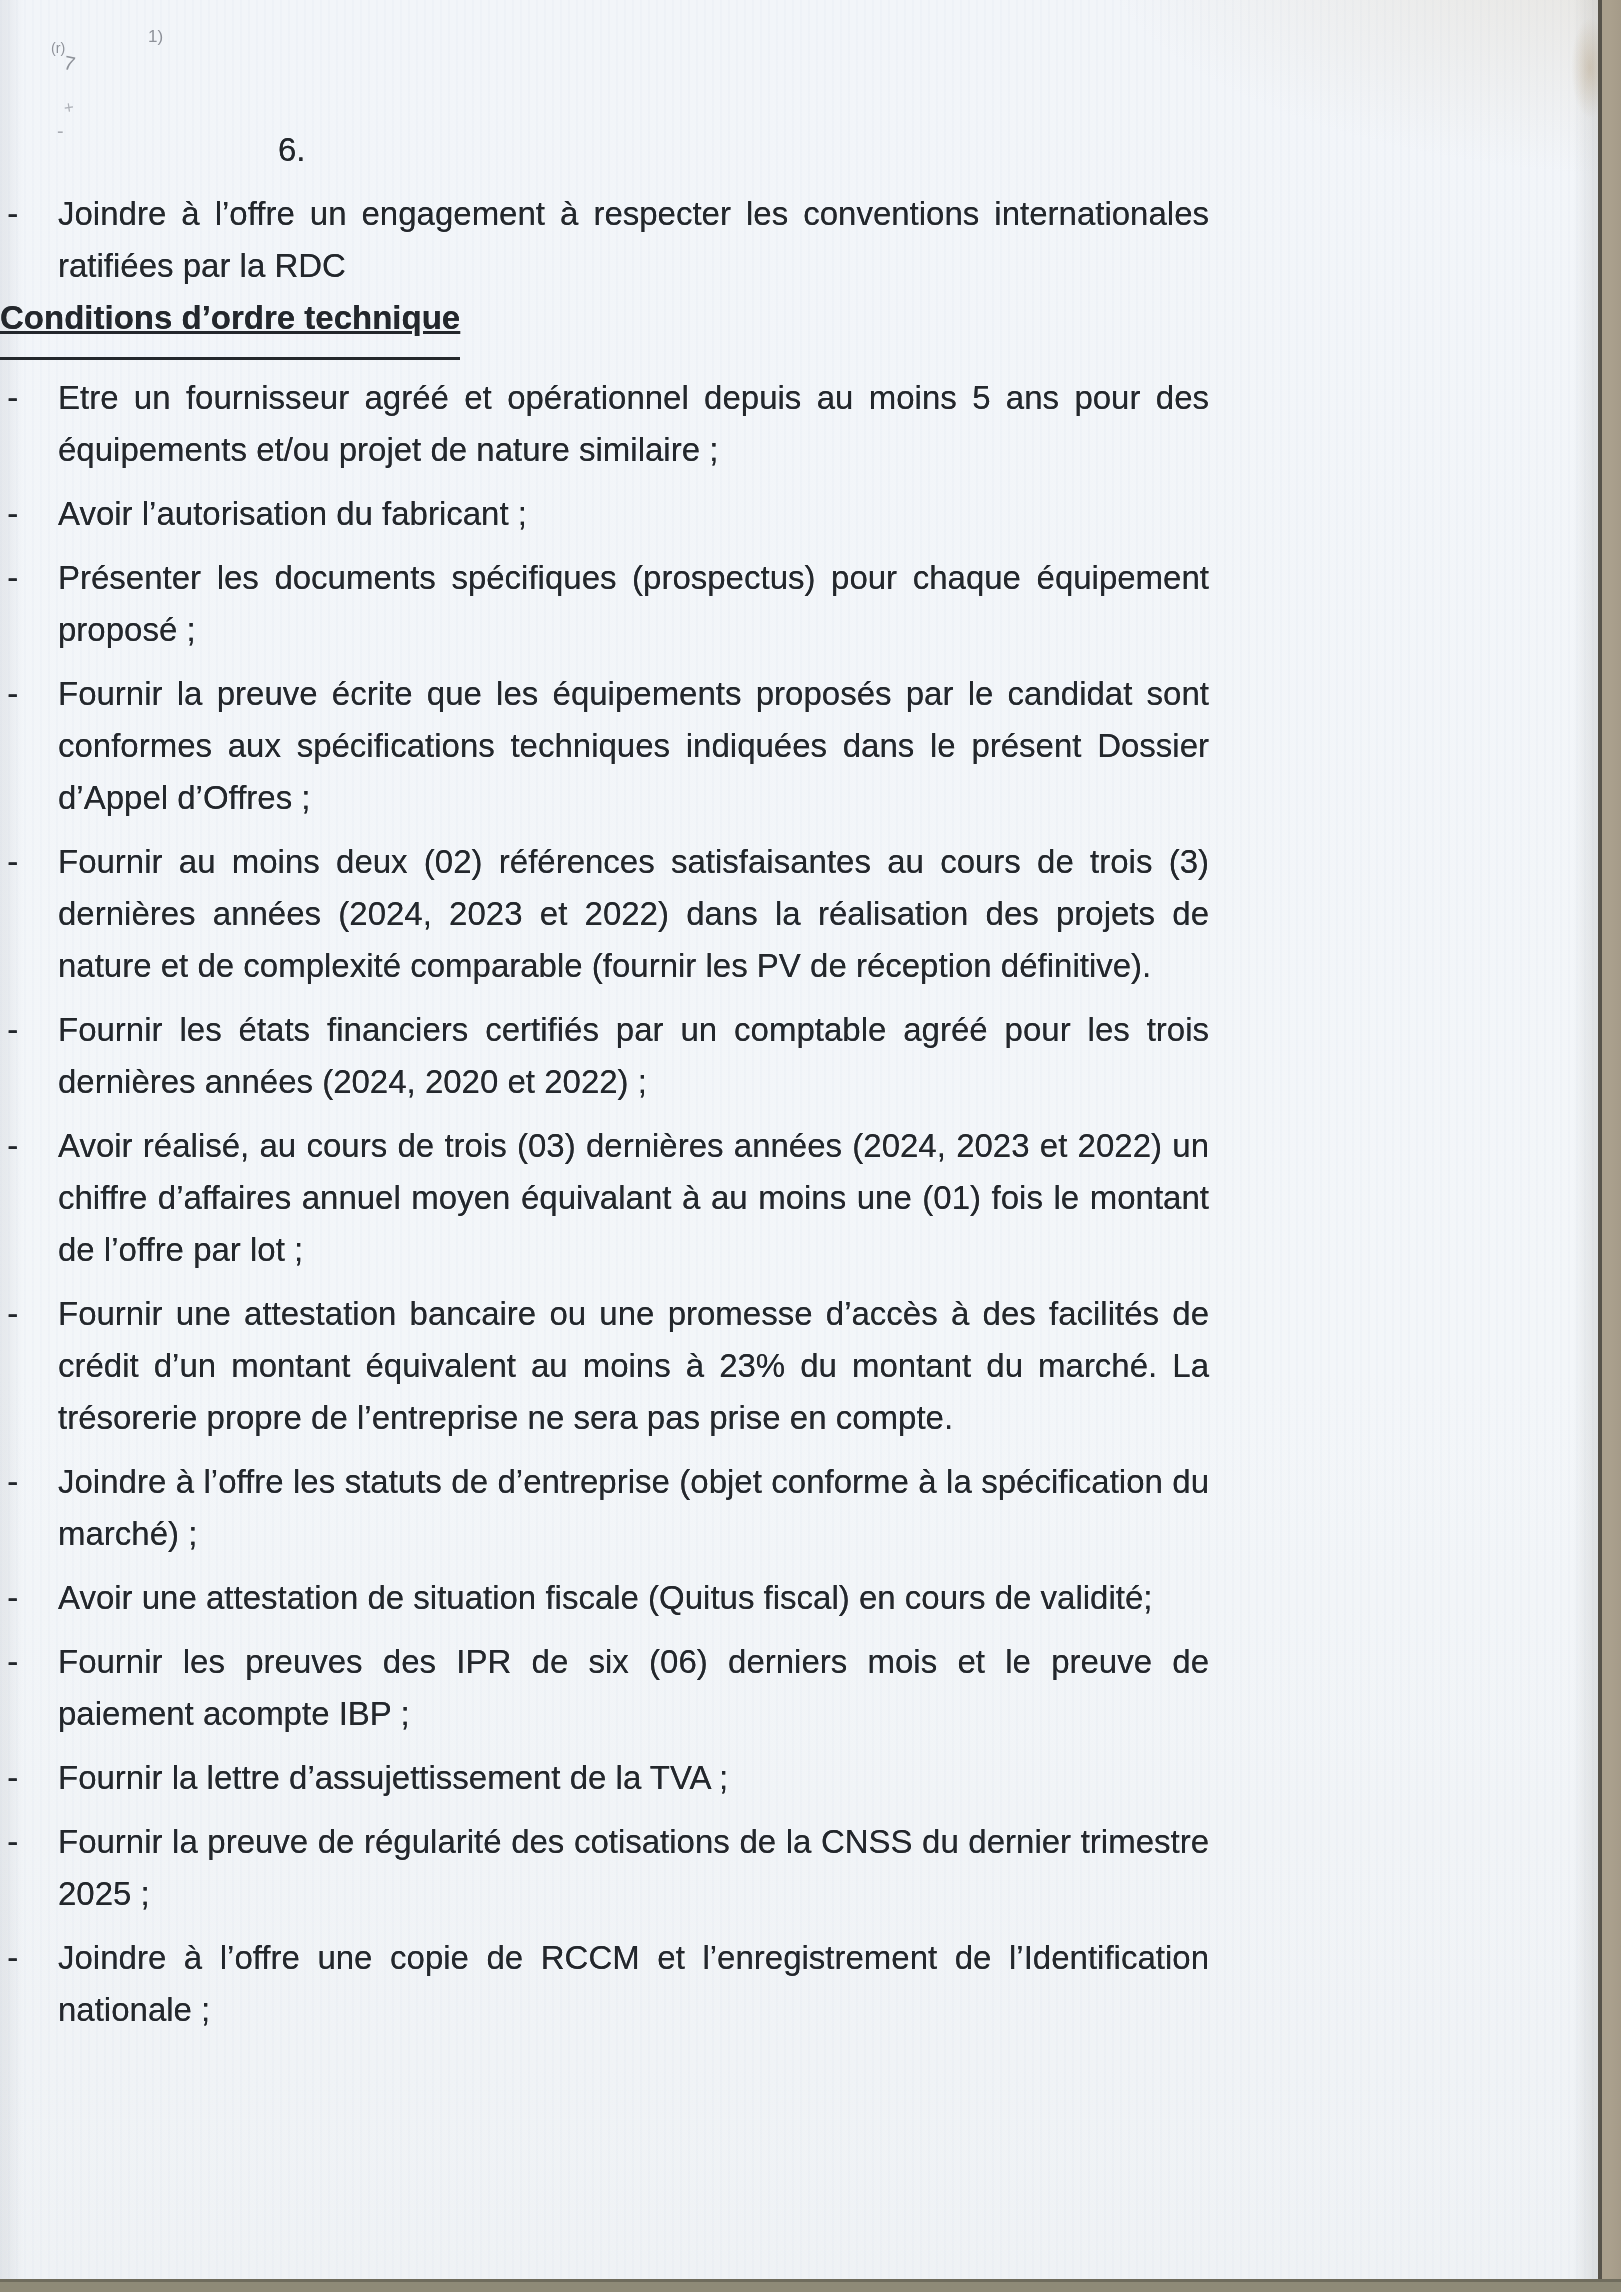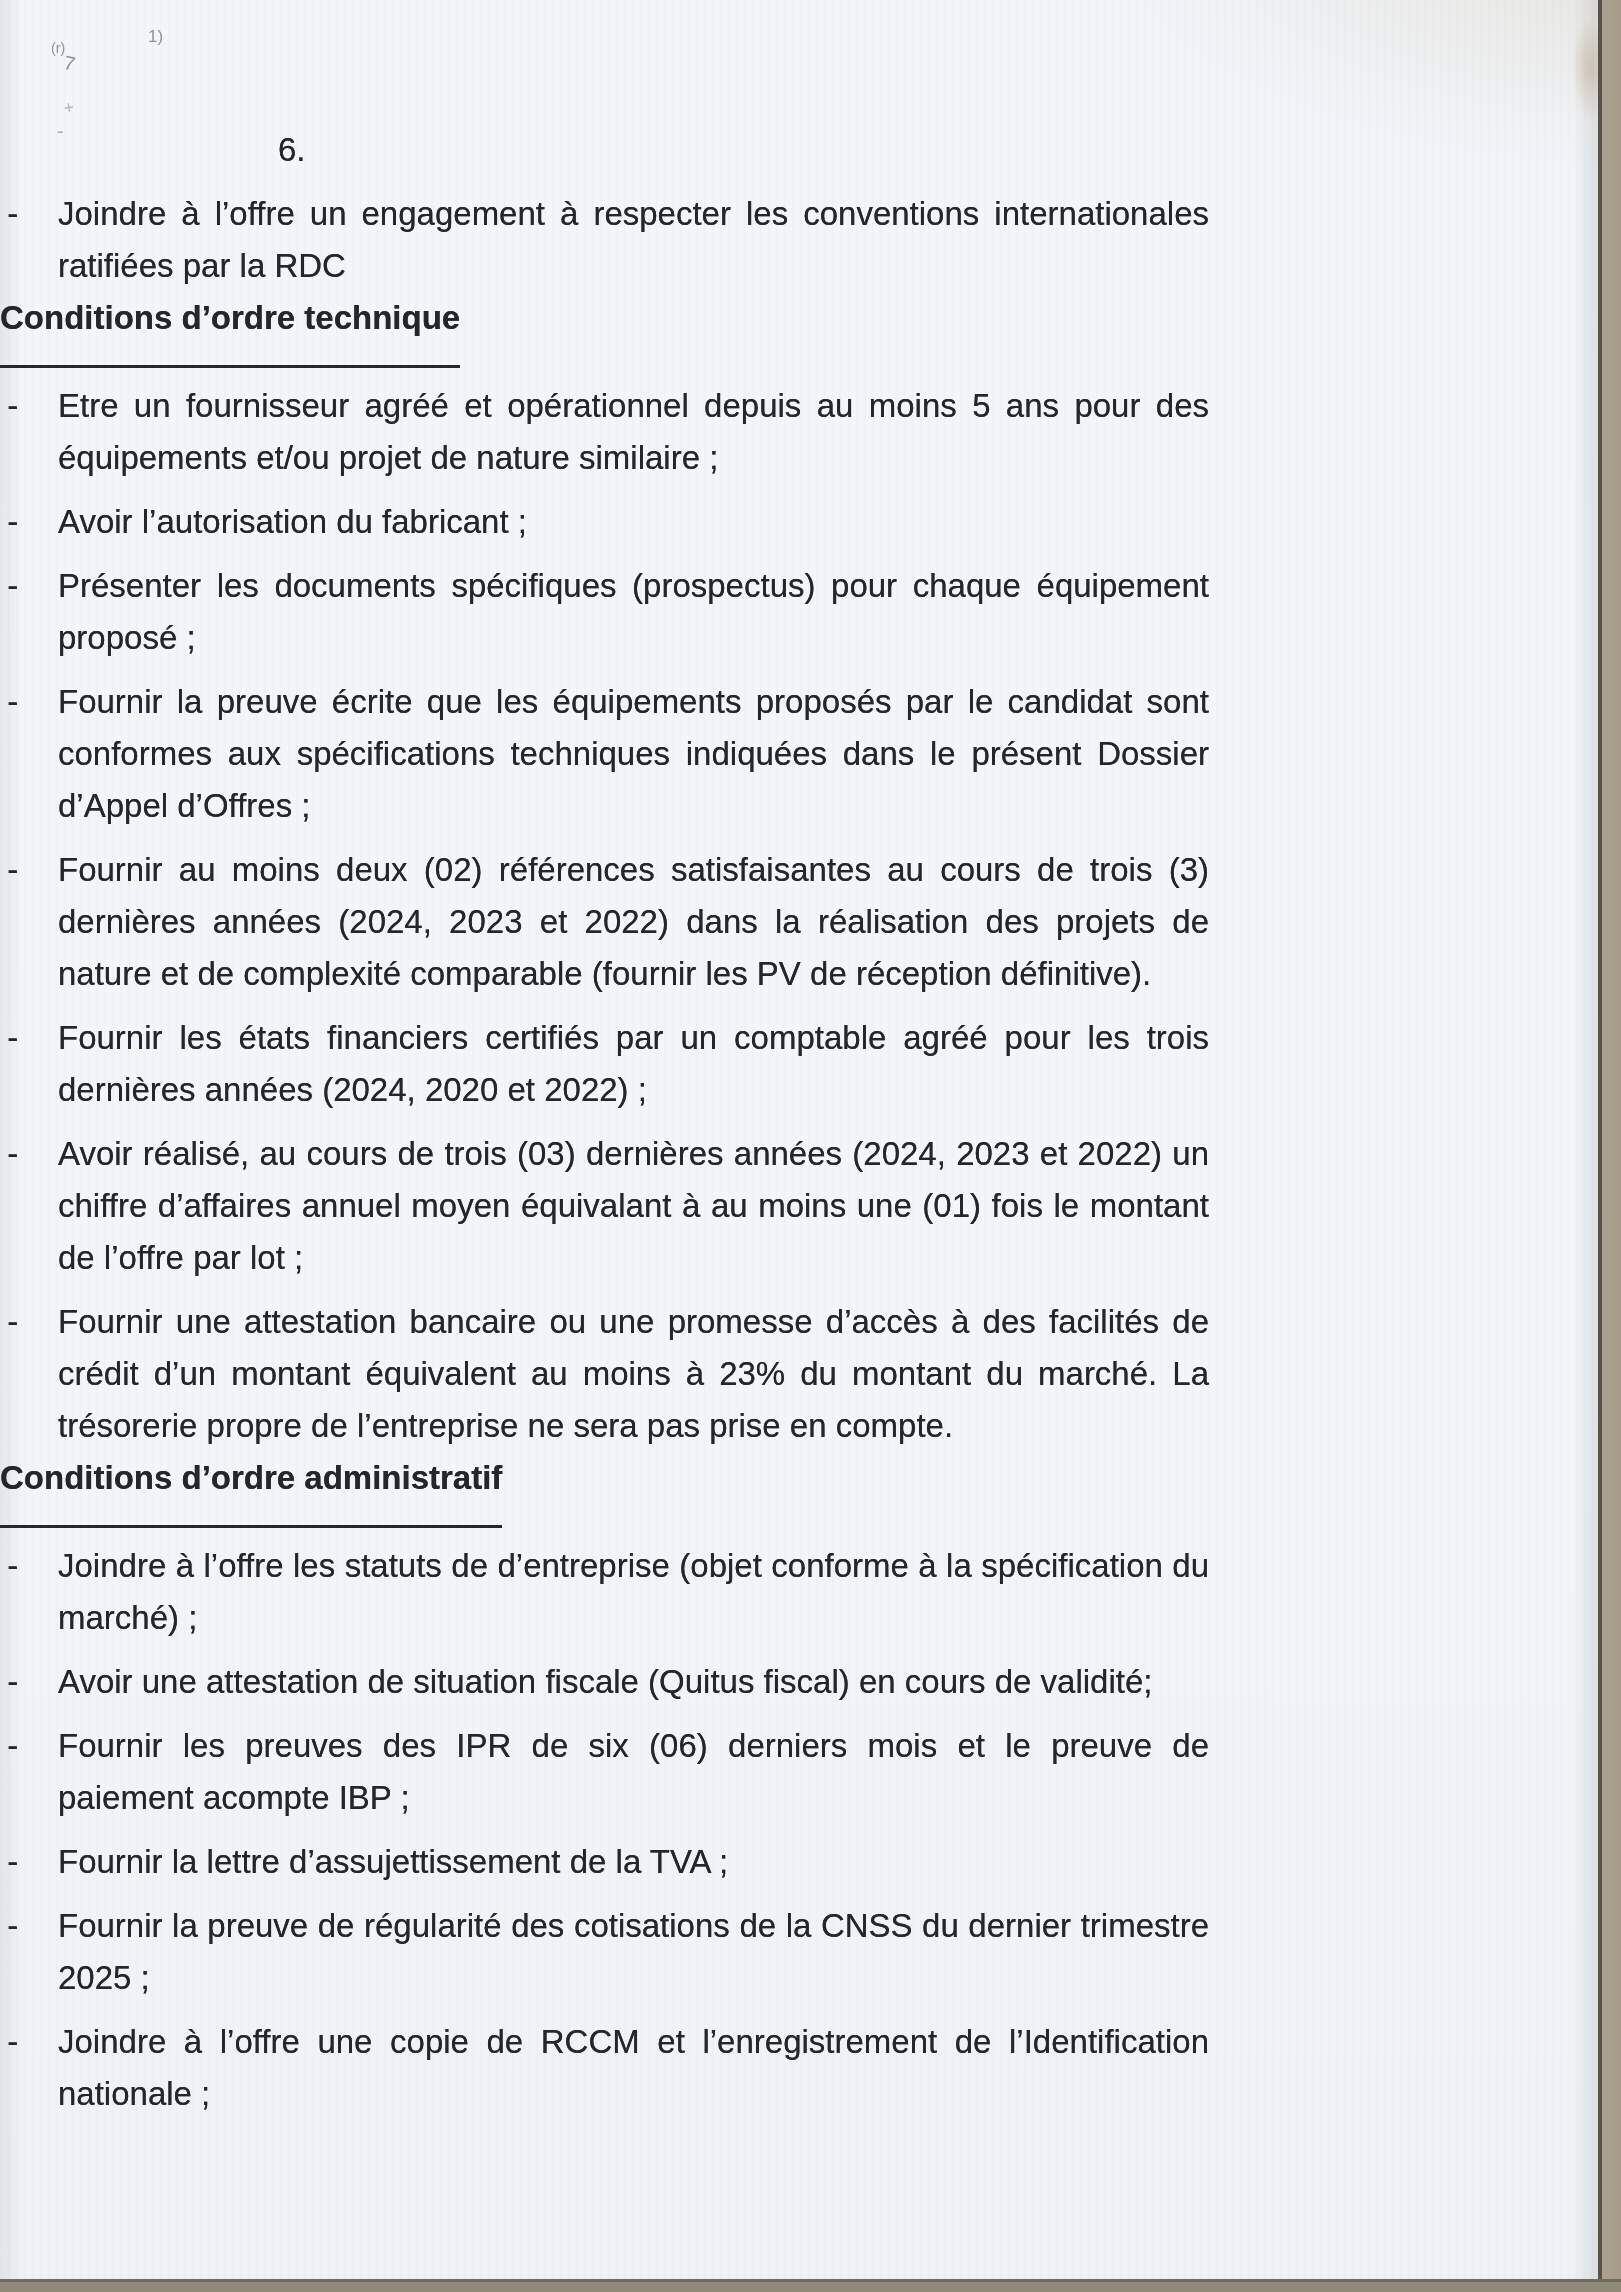--- a/index.html
+++ b/index.html
@@ -64,21 +64,22 @@
   ul.blist li .dash{
     position:absolute;left:7.2px;top:0;
   }
   .intro-list{margin:23px 0 0 266px;width:1205px;}
 
   h2.shead{
     font-size:33px;line-height:52px;font-weight:bold;
     margin:0;
     display:table; 
     border-bottom:3.6px solid #24282c;
-    padding-bottom:21px;
+    padding-bottom:13px;
+    text-decoration:underline;
   }
   .h-tech{margin:99px 0 10.7px 269px;}
   .h-fin {margin:19.7px 0 10.7px 309px;}
   .h-adm {margin:27px 0 12.5px 303px;}
   .l-tech,.l-fin,.l-adm{margin-left:260px;}
 
   
   .pen{
     position:absolute;color:rgba(62,66,76,.55);
     font-size:18px;line-height:18px;
@@ -146,21 +147,20 @@
         <li>
         <span class="dash">-</span>
         <span class="txt">Avoir réalisé, au cours de trois (03) dernières années (2024, 2023 et 2022) un chiffre d’affaires annuel moyen équivalant à au moins une (01) fois le montant de l’offre par lot ;</span>
       </li>
         <li>
         <span class="dash">-</span>
         <span class="txt">Fournir une attestation bancaire ou une promesse d’accès à des facilités de crédit d’un montant équivalent au moins à 23% du montant du marché. La trésorerie propre de l’entreprise ne sera pas prise en compte.</span>
       </li>
       </ul>
 
-    <h2 class="shead h-adm">Conditions d’ordre administratif</h2>
     <ul class="blist l-adm">
         <li>
         <span class="dash">-</span>
         <span class="txt">Joindre à l’offre les statuts de d’entreprise (objet conforme à la spécification du marché) ;</span>
       </li>
         <li>
         <span class="dash">-</span>
         <span class="txt">Avoir une attestation de situation fiscale (Quitus fiscal) en cours de validité;</span>
       </li>
         <li>

